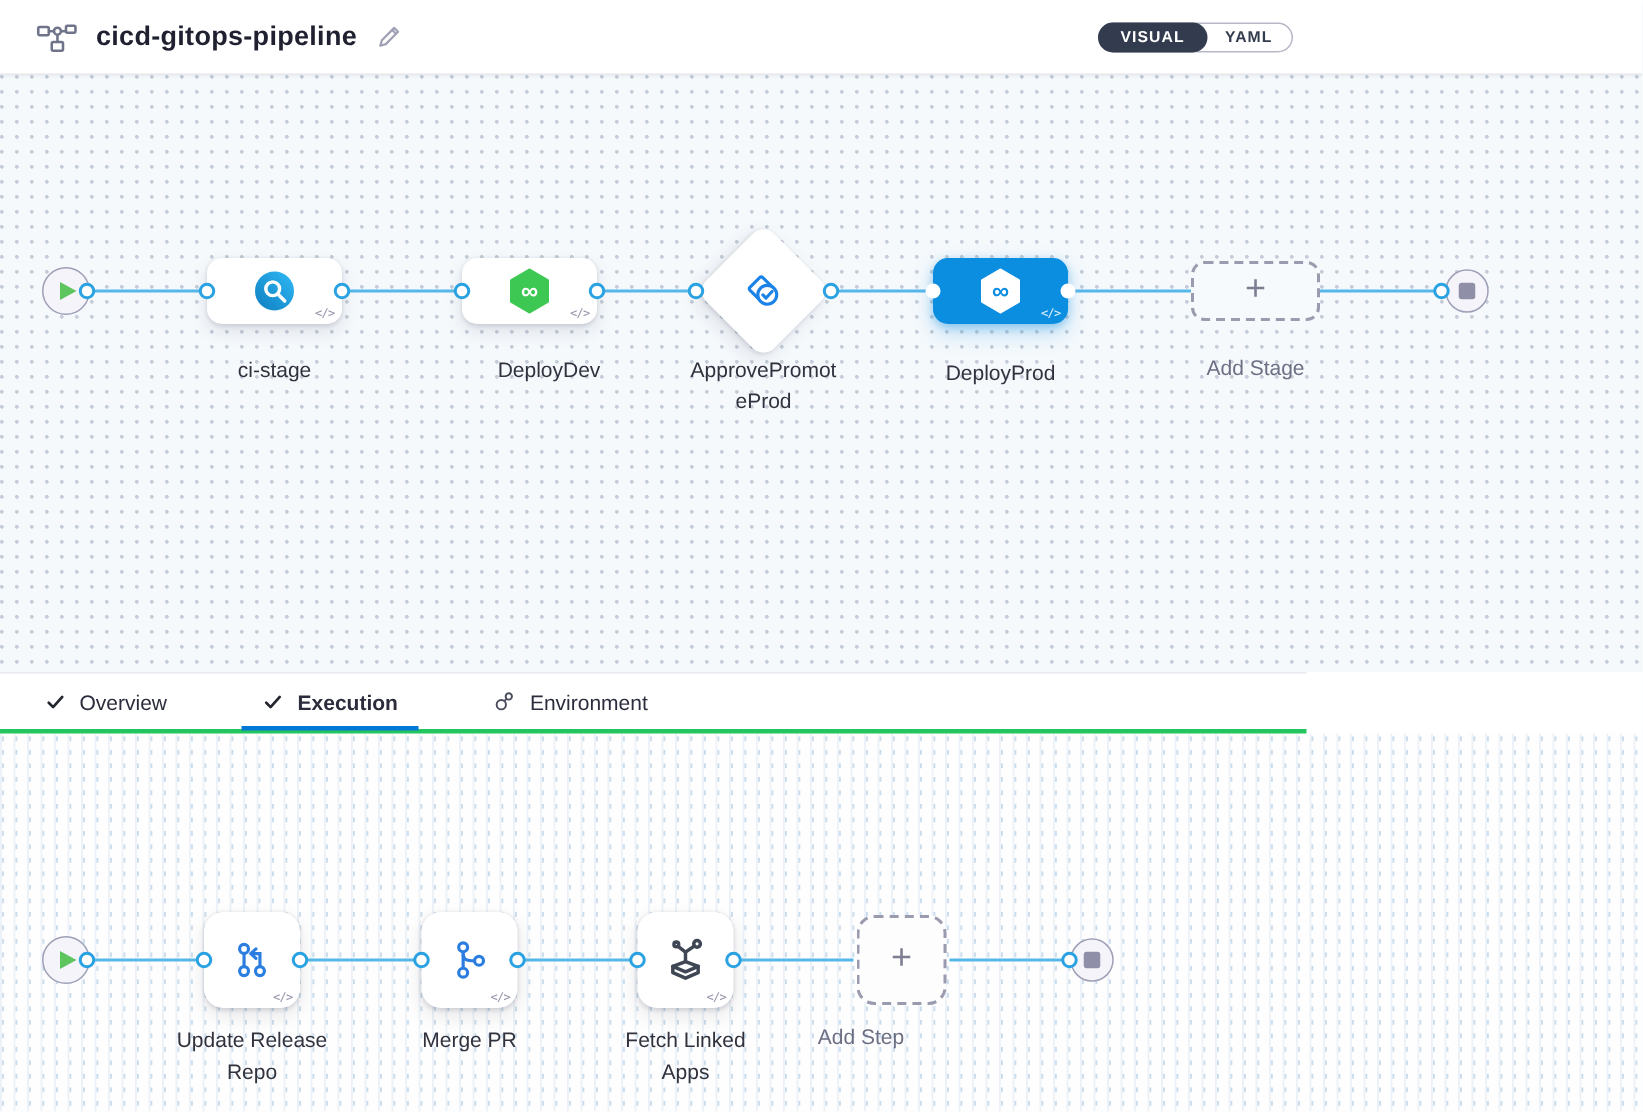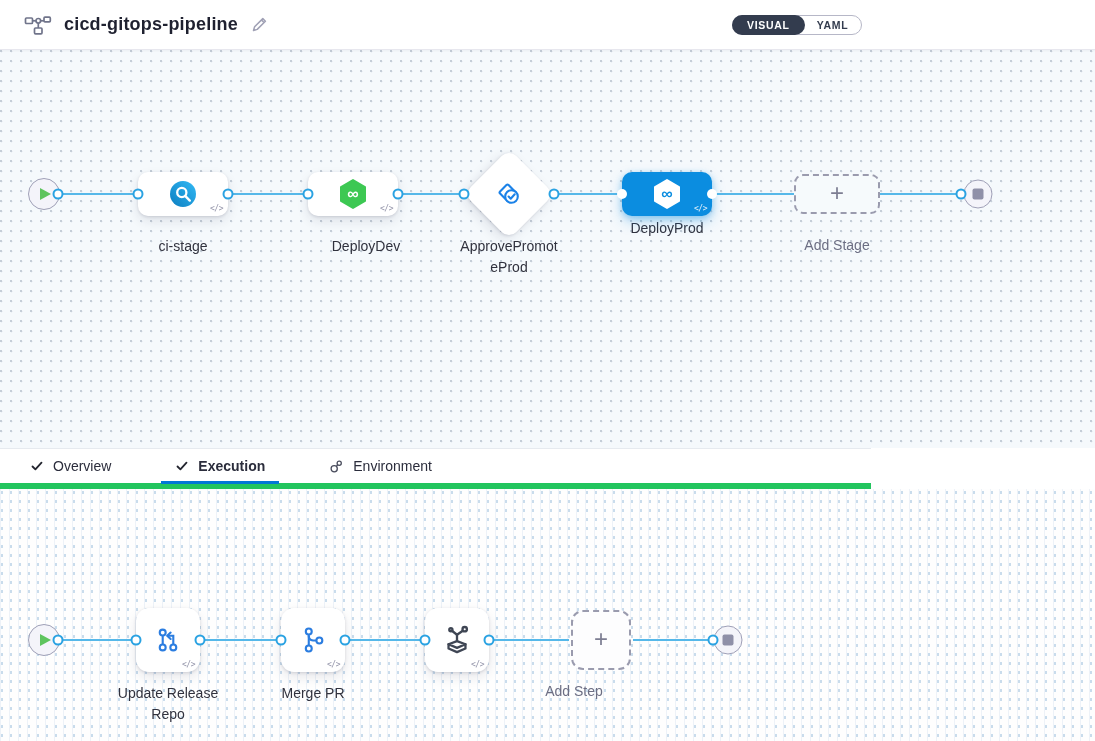--- a/index.html
+++ b/index.html
@@ -43,21 +43,21 @@
     background-color:#fefefe;
     background-image:
       radial-gradient(1.1px 2.6px at 2px 3.5px, #c9dcec 70%, transparent 72%),
       linear-gradient(to right, #edf2f8 1px, transparent 1px);
     background-size:9px 9px, 9px 9px;
   }
 
   
   .tabbar {
     position:absolute; top:448px; left:0; width:871px; height:41px;
-    background:#fff; border-top:1px solid #e6eaef; border-bottom:6px solid #22c55e;
+    background:#fff; border-top:1px solid #e6eaef; border-bottom:3px solid #22c55e;
     display:flex; align-items:stretch; padding-left:16px; z-index:20;
   }
   .tab {
     display:flex; align-items:center; gap:9px; padding:0 14px; margin-right:36px;
     font-size:14px; color:#2b2d3c; position:relative; cursor:pointer;
   }
   .tab.active { font-weight:700; }
   .tab.active::after {
     content:""; position:absolute; left:0; right:0; bottom:-1px; height:3px; background:#0278d5;
   }
@@ -219,21 +219,21 @@
   <div class="port" style="left:398px; top:144px;"></div>
   <div class="port" style="left:464px; top:144px;"></div>
   <div class="port" style="left:554px; top:144px;"></div>
   <div class="port solid" style="left:622px; top:144px;"></div>
   <div class="port solid" style="left:712px; top:144px;"></div>
   <div class="port" style="left:961px; top:144px;"></div>
 
   <div class="nlabel" style="left:123px; top:186px; width:120px;">ci-stage</div>
   <div class="nlabel" style="left:306px; top:186px; width:120px;">DeployDev</div>
   <div class="nlabel brk" style="left:458px; top:186px; width:102px;">ApprovePromoteProd</div>
-  <div class="nlabel" style="left:607px; top:168px; width:120px;text-align:center;">DeployProd</div>
+  <div class="nlabel" style="left:607px; top:188px; width:120px;text-align:center;">DeployProd</div>
   <div class="nlabel muted" style="left:777px; top:185px; width:120px;">Add Stage</div>
 </div>
 
 <div class="tabbar">
   <div class="tab">
     <span class="ticon">
       <svg width="14" height="14" viewBox="0 0 14 14">
           <path d="M2.5 7.5 L5.4 10.4 L11.5 3.6" stroke="#23252f" stroke-width="1.8" fill="none" stroke-linecap="round" stroke-linejoin="round"></path>
         </svg>
     </span>
@@ -318,14 +318,15 @@
   <div class="port" style="left:136px; top:151px;"></div>
   <div class="port" style="left:200px; top:151px;"></div>
   <div class="port" style="left:281px; top:151px;"></div>
   <div class="port" style="left:345px; top:151px;"></div>
   <div class="port" style="left:425px; top:151px;"></div>
   <div class="port" style="left:489px; top:151px;"></div>
   <div class="port" style="left:713px; top:151px;"></div>
 
   <div class="nlabel" style="left:112px; top:194px; width:112px;">Update Release Repo</div>
   <div class="nlabel" style="left:257px; top:194px; width:112px;">Merge PR</div>
+  <div class="nlabel" style="left:401px; top:194px; width:112px;">Fetch Linked Apps</div>
   <div class="nlabel muted" style="left:518px; top:192px; width:112px;">Add Step</div>
 </div>
 
 </body></html>

